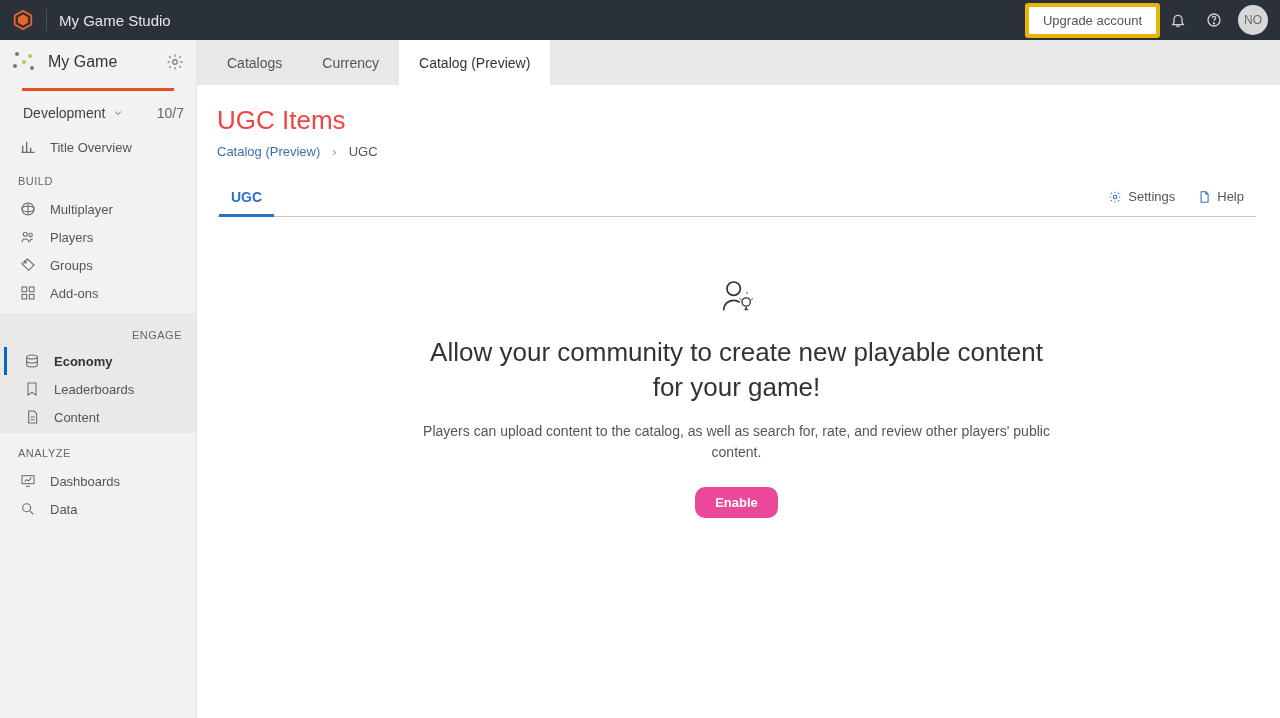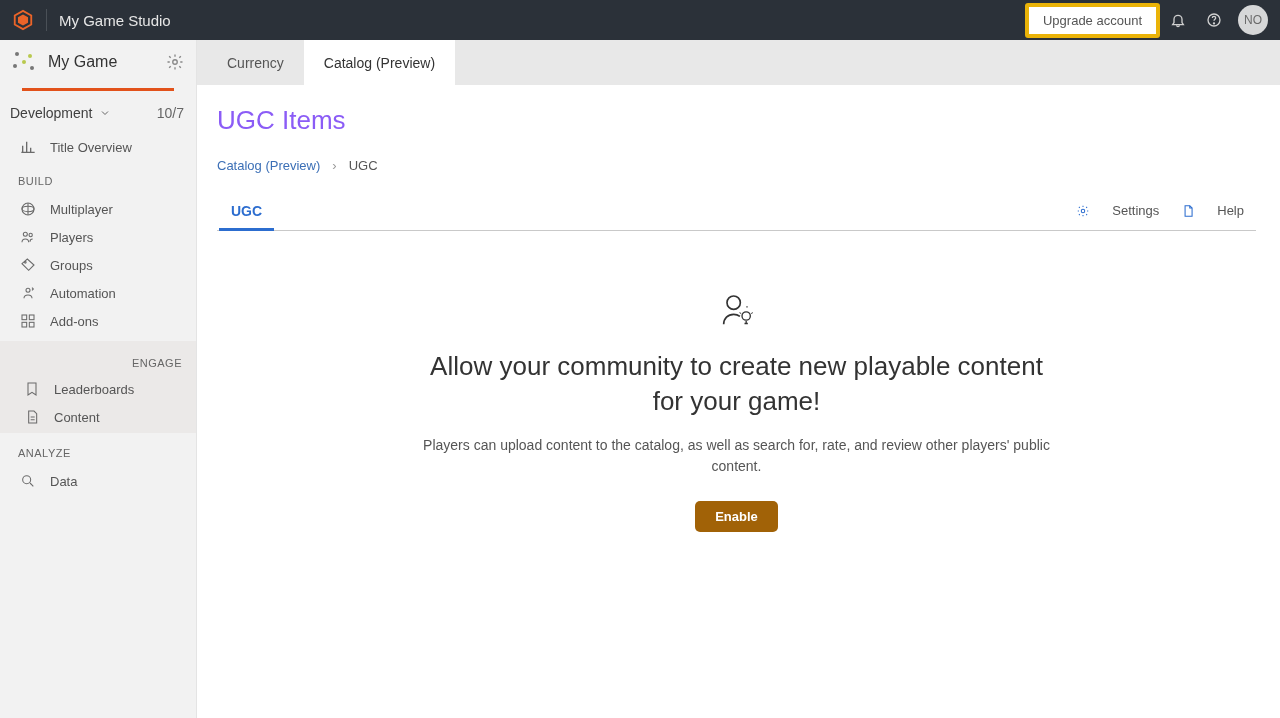--- a/index.html
+++ b/index.html
@@ -22,55 +22,55 @@
 
 .sidebar { width: 197px; background: #f2f2f2; border-right: 1px solid #e4e4e4; display: flex; flex-direction: column; }
 .game-header { padding: 10px 12px 0 12px; }
 .game-row { display: flex; align-items: center; gap: 12px; padding-bottom: 14px; }
 .game-icon { width: 24px; height: 24px; position: relative; }
 .game-icon .dot { position: absolute; width: 4px; height: 4px; border-radius: 50%; background: #777; }
 .game-icon .d1 { left: 3px; top: 2px; } .game-icon .d2 { left: 16px; top: 4px; background:#b9c94e; } .game-icon .d3 { left: 1px; top: 14px; } .game-icon .d4 { left: 10px; top: 10px; background:#b9c94e;} .game-icon .d5 { left: 18px; top: 16px; }
 .game-title { flex: 1; font-size: 16px; color: #333; }
 .gear { width: 18px; height: 18px; color: #888; cursor: pointer; }
 .orange-bar { height: 3px; background: #e2521b; margin: 0 10px; }
-.env-row { display: flex; align-items: center; padding: 14px 12px 12px 10px; color: #404040; font-size: 14px; }
+.env-row { display: flex; align-items: center; padding: 14px 12px 12px 23px; color: #404040; font-size: 14px; }
 .env-row .count { color: #666; }
 .env-row .chev { margin-left: 6px; color: #666; }
 .nav-item { display: flex; align-items: center; gap: 14px; padding: 6px 10px 6px 20px; height: 28px; cursor: pointer; color: #555; font-size: 13px; }
 .nav-item .ni { width: 16px; height: 16px; color: #6b6b6b; flex-shrink:0;}
 .nav-item.active { font-weight: 600; color: #333; position: relative; }
 .nav-item.active::before { content: ""; position: absolute; left: 0; top: 0; bottom: 0; width: 3px; background: #0b66c3; }
 .section-h { padding: 14px 10px 6px 18px; font-size: 11px; color: #666; letter-spacing: 0.5px; }
 .nav-block { background: #ebe9e8; padding: 2px 4px; text-align: right; }
 .nav-group { padding: 2px 0 6px 0; }
 
 
 .main { flex: 1; display: flex; flex-direction: column; overflow: hidden; }
 .tabs-row { height: 45px; background: #e8e8e8; display: flex; align-items: stretch; padding-left: 10px; }
 .tab { display: flex; align-items: center; padding: 0 20px; color: #555; font-size: 14px; cursor: pointer; }
 .tab.active { background: #fff; color: #333; }
 .page { padding: 20px 24px 0 20px; background: #fff; flex: 1; overflow: auto; }
-.page-title { font-size: 26px; color: #8b5cf6; font-weight: 400; margin-bottom: 22px; }
+.page-title { font-size: 26px; color: #ef4444; font-weight: 400; margin-bottom: 8px; }
 .breadcrumb { font-size: 13px; color: #555; display: flex; align-items: center; gap: 12px; margin-bottom: 18px; }
 .breadcrumb .bc-link { color: #3b6fb6; cursor: pointer; }
 .breadcrumb .bc-sep { color: #999; }
 .subtabs-row { display: flex; align-items: center; border-bottom: 1px solid #c9c9c9; height: 40px; }
 .subtab { padding: 0 14px; height: 100%; display: flex; align-items: center; color: #2c6dcf; font-size: 14px; font-weight: 600; position: relative; cursor: pointer; }
 .subtab::after { content: ""; position: absolute; left: 2px; right: 2px; bottom: -1px; height: 3px; background: #2c6dcf; }
 .subtabs-row .spacer { flex: 1; }
 .action-links { display: flex; gap: 22px; padding-right: 12px; }
-.action-link { display: flex; align-items: center; gap: 22px; font-size: 13px; color: #555; cursor: pointer; }
+.action-link { display: flex; align-items: center; gap: 6px; font-size: 13px; color: #555; cursor: pointer; }
 .action-link svg { width: 14px; height: 14px; }
 
 
 .empty { max-width: 640px; margin: 60px auto 0 auto; text-align: center; }
 .empty .hero-icon { width: 40px; height: 40px; margin: 0 auto 18px auto; }
 .empty h2 { font-size: 26px; line-height: 1.35; font-weight: 400; color: #333; margin-bottom: 16px; }
 .empty p { font-size: 14px; color: #555; line-height: 1.5; margin-bottom: 24px; }
-.enable-btn { background: #a16207; color: #fff; border: none; border-radius: 5px; padding: 8px 20px; font-size: 13px; font-weight: 600; cursor: pointer; }
+.enable-btn { background: #ec4899; color: #fff; border: none; border-radius: 10px; padding: 8px 20px; font-size: 13px; font-weight: 600; cursor: pointer; }
 
 svg { display:block; }
 </style>
 </head>
 <body>
 
 <div class="topbar">
   <div class="logo-wrap">
     <span class="logo">
       <svg viewBox="0 0 24 24">
@@ -169,42 +169,42 @@
             <svg viewBox="0 0 24 24" fill="none" stroke="currentColor" stroke-width="1.6">
               <path d="M3 10l8-7 10 9-8 8-10-10z"></path>
               <circle cx="8" cy="8" r="1.2"></circle>
             </svg>
           </span>
           <span>Groups</span>
         </div>
       <div class="nav-item">
           <span class="ni">
             <svg viewBox="0 0 24 24" fill="none" stroke="currentColor" stroke-width="1.6">
-              <circle cx="12" cy="8" r="3"></circle>
-              <path d="M6 20c0-3 2-5 6-5s6 2 6 5"></path>
-              <path d="M18 4l2 2-2 2"></path>
-            </svg>
-          </span>
-          <span>Automation</span>
-        </div>
-      <div class="nav-item">
-          <span class="ni">
-            <svg viewBox="0 0 24 24" fill="none" stroke="currentColor" stroke-width="1.6">
               <rect x="3" y="3" width="7" height="7"></rect>
               <rect x="14" y="3" width="7" height="7"></rect>
               <rect x="3" y="14" width="7" height="7"></rect>
               <rect x="14" y="14" width="7" height="7"></rect>
             </svg>
           </span>
           <span>Add-ons</span>
         </div>
     </div>
 
     <div class="nav-block">
       <div class="section-h">ENGAGE</div>
+      <div class="nav-item active">
+          <span class="ni">
+            <svg viewBox="0 0 24 24" fill="none" stroke="currentColor" stroke-width="1.6">
+              <ellipse cx="12" cy="6" rx="8" ry="3"></ellipse>
+              <path d="M4 6v6c0 1.7 3.6 3 8 3s8-1.3 8-3V6"></path>
+              <path d="M4 12v6c0 1.7 3.6 3 8 3s8-1.3 8-3v-6"></path>
+            </svg>
+          </span>
+          <span>Economy</span>
+        </div>
       <div class="nav-item">
           <span class="ni">
             <svg viewBox="0 0 24 24" fill="none" stroke="currentColor" stroke-width="1.6">
               <path d="M6 3h12v18l-6-4-6 4V3z"></path>
             </svg>
           </span>
           <span>Leaderboards</span>
         </div>
       <div class="nav-item">
           <span class="ni">
@@ -215,31 +215,42 @@
           </span>
           <span>Content</span>
         </div>
     </div>
 
     <div class="section-h">ANALYZE</div>
     <div class="nav-group">
       <div class="nav-item">
           <span class="ni">
             <svg viewBox="0 0 24 24" fill="none" stroke="currentColor" stroke-width="1.6">
+              <rect x="3" y="4" width="18" height="12"></rect>
+              <path d="M7 13l3-3 3 2 4-5"></path>
+              <path d="M9 20h6"></path>
+            </svg>
+          </span>
+          <span>Dashboards</span>
+        </div>
+      <div class="nav-item">
+          <span class="ni">
+            <svg viewBox="0 0 24 24" fill="none" stroke="currentColor" stroke-width="1.6">
               <circle cx="10" cy="10" r="6"></circle>
               <path d="M20 20l-5-5"></path>
             </svg>
           </span>
           <span>Data</span>
         </div>
     </div>
   </div>
 
   <div class="main">
     <div class="tabs-row">
+      <div class="tab">Catalogs</div>
       <div class="tab">Currency</div>
       <div class="tab active">Catalog (Preview)</div>
     </div>
 
     <div class="page">
       <h1 class="page-title">UGC Items</h1>
       <div class="breadcrumb">
         <span class="bc-link">Catalog (Preview)</span>
         <span class="bc-sep">›</span>
         <span>UGC</span>

